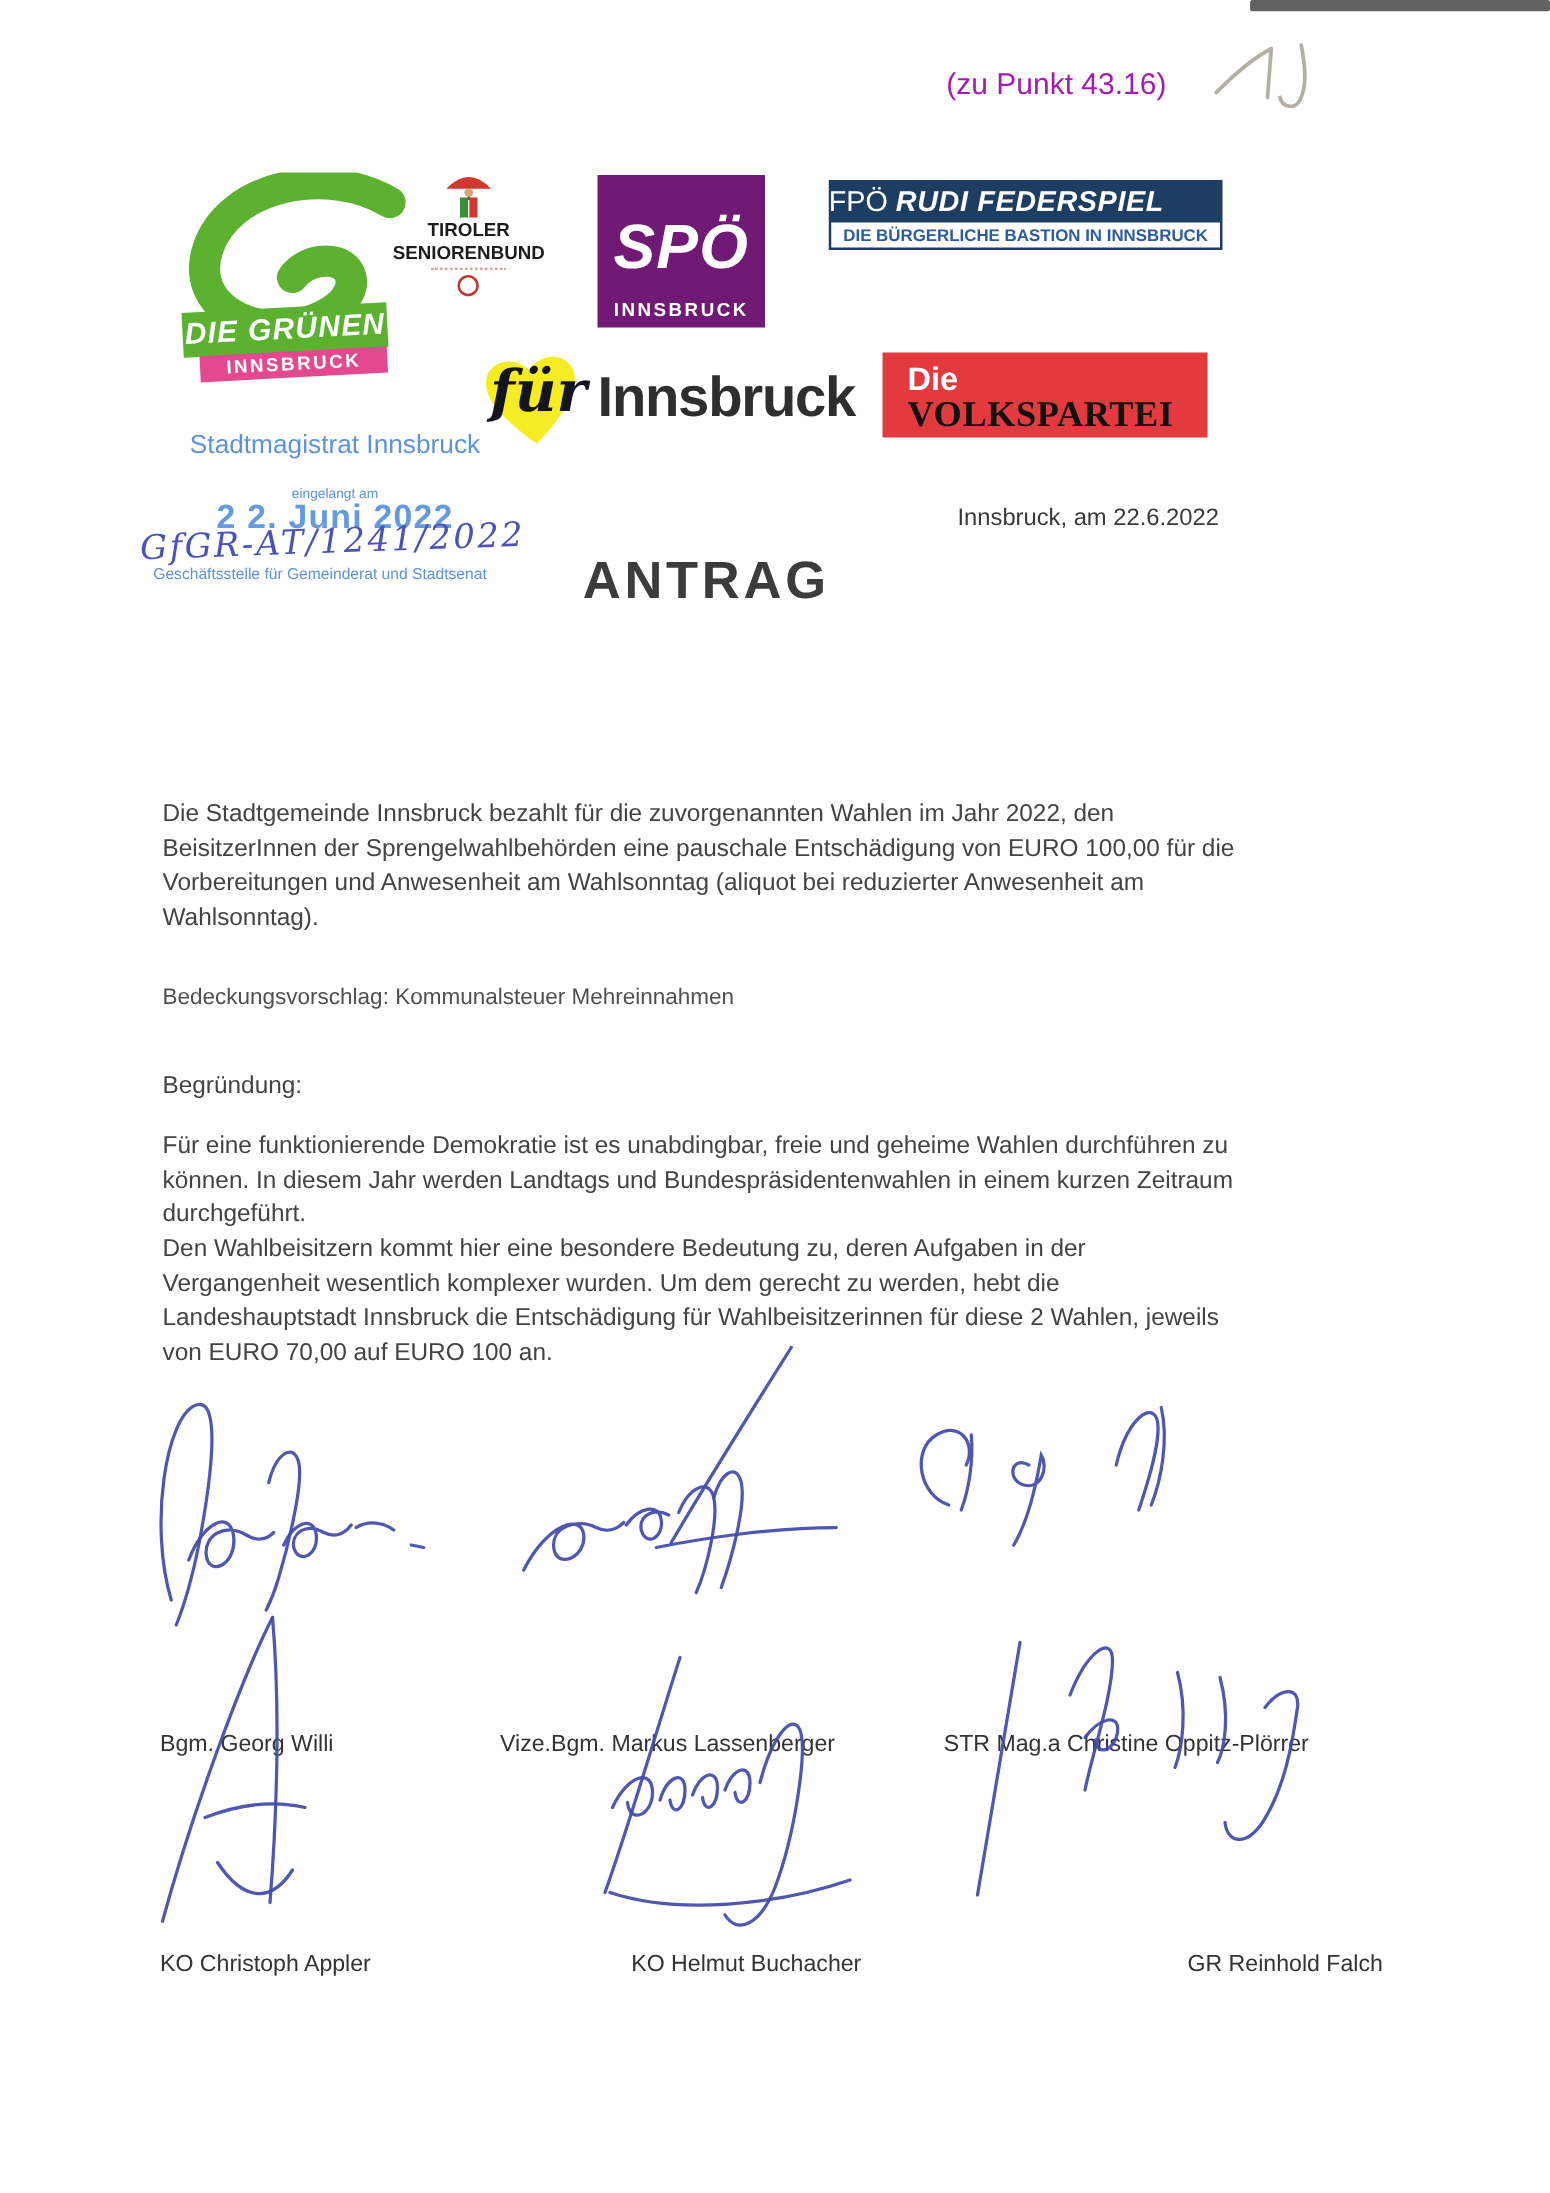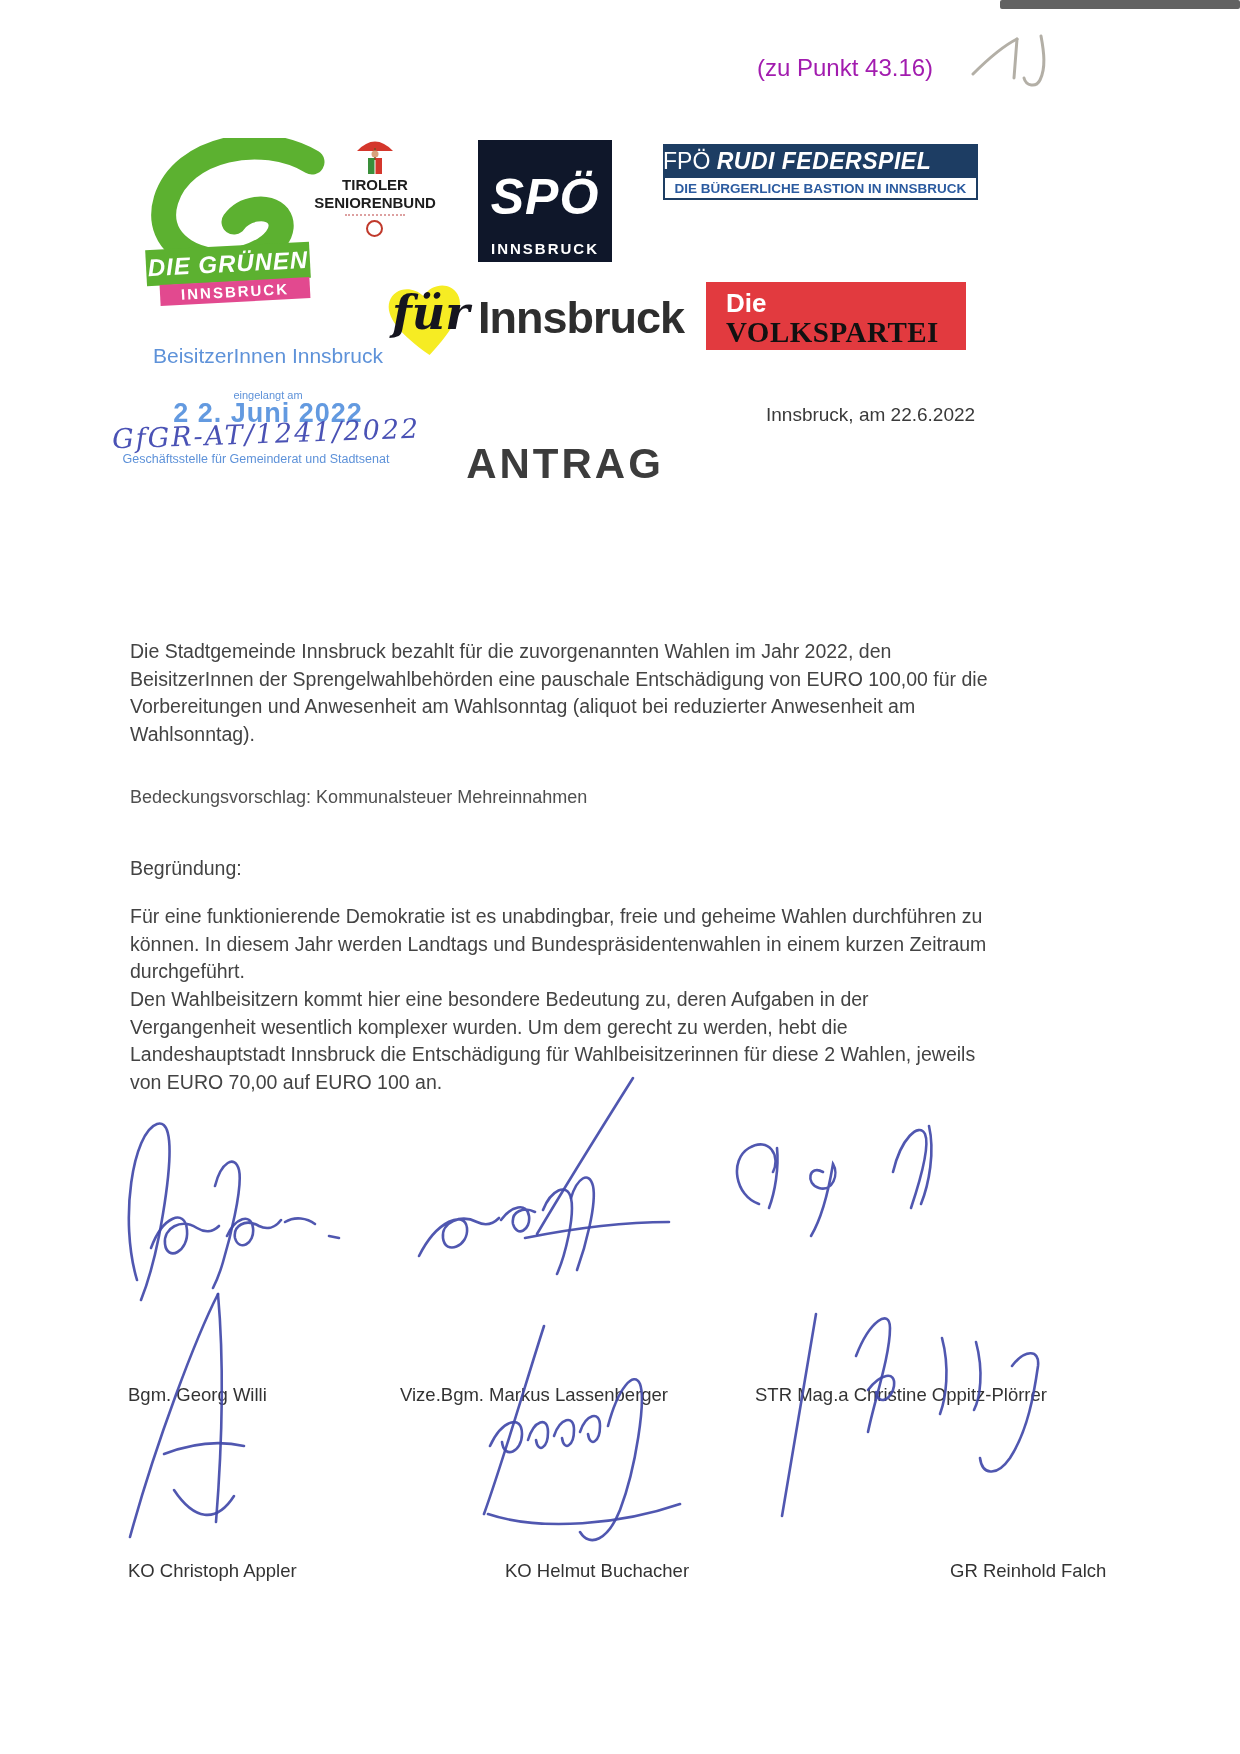--- a/index.html
+++ b/index.html
@@ -7,21 +7,21 @@
         font-family:"Liberation Sans", sans-serif;overflow:hidden;margin:0 auto;}
   .abs{position:absolute;}
   .scan-bar{background:#474747;opacity:.85;border-radius:2px;}
   .corner-note{font-size:24px;color:#a21caf;}
   
   .gruene-box{background:#5cb130;color:#fff;font-weight:bold;font-style:italic;
               text-align:center;transform:rotate(-3deg);padding:4px 0;font-size:24px;letter-spacing:1px;}
   .gruene-pink{background:#e2498f;color:#fff;font-weight:bold;text-align:center;
                transform:rotate(-3deg);padding:2px 0;font-size:15px;letter-spacing:2px;}
   .senior-text{color:#1d1d1d;font-size:15px;font-weight:600;text-align:center;line-height:18px;}
-  .spoe-box{background:#0f172a;color:#fff;text-align:center;}
+  .spoe-box{background:#701a75;color:#fff;text-align:center;}
   .spoe-main{font-size:50px;font-weight:bold;font-style:italic;letter-spacing:1px;padding-top:28px;}
   .spoe-sub{font-size:15px;letter-spacing:2px;font-weight:600;margin-top:14px;}
   .fpoe-top{background:#1d3d63;color:#fff;font-size:23px;text-align:left;
             padding-top:4px;height:28px;white-space:nowrap;}
   .fpoe-top b{font-style:italic;letter-spacing:.5px;}
   .fpoe-bottom{background:#fff;border:2px solid #1d3d63;color:#2b5ba0;font-weight:bold;
                font-size:13.5px;text-align:center;padding-top:3px;height:17px;white-space:nowrap;}
   .fuer-word{font-family:"DejaVu Serif", serif;font-style:italic;font-weight:bold;
              font-size:46px;color:#15151f;}
   .innsbruck-word{font-weight:bold;font-size:45px;color:#2e2e2e;letter-spacing:-1px;}
@@ -96,21 +96,21 @@
     <path d="M50,88 C20,62 5,40 12,24 C18,10 38,8 50,22 C62,8 82,10 88,24 C95,40 80,62 50,88 Z" fill="#f6ec23" transform="rotate(-6 50 50)"></path>
   </svg>
   <div class="abs fuer-word" style="left:392px;top:286px;">für</div>
   <div class="abs innsbruck-word" style="left:478px;top:292px;">Innsbruck</div>
 
   <div class="abs vp-box" style="left:706px;top:282px;width:240px;height:60px;">
     <div class="vp-die">Die</div>
     <div class="vp-name">VOLKSPARTEI</div>
   </div>
 
-  <div class="abs stamp stamp-l1" style="left:140px;top:344px;width:256px;">BeisitzerInnen Innsbruck</div>
+  <div class="abs stamp stamp-l1" style="left:140px;top:344px;width:256px;">Stadtmagistrat Innsbruck</div>
   <div class="abs stamp stamp-l2" style="left:140px;top:372px;width:256px;">eingelangt am</div>
   <div class="abs stamp stamp-date" style="left:140px;top:398px;width:256px;">2 2. Juni 2022</div>
   <div class="abs ink-ref" style="left:112px;top:418px;">GfGR-AT/1241/2022</div>
   <div class="abs stamp stamp-l3" style="left:108px;top:452px;width:296px;">Geschäftsstelle für Gemeinderat und Stadtsenat</div>
 
   <div class="abs place-date" style="left:766px;top:404px;">Innsbruck, am 22.6.2022</div>
 
   <div class="abs doc-title" style="left:440px;top:440px;width:250px;">ANTRAG</div>
 
   <div class="abs body-par" style="left:130px;top:638px;">Die Stadtgemeinde Innsbruck bezahlt für die zuvorgenannten Wahlen im Jahr 2022, den BeisitzerInnen der Sprengelwahlbehörden eine pauschale Entschädigung von EURO 100,00 für die Vorbereitungen und Anwesenheit am Wahlsonntag (aliquot bei reduzierter Anwesenheit am Wahlsonntag).</div>

